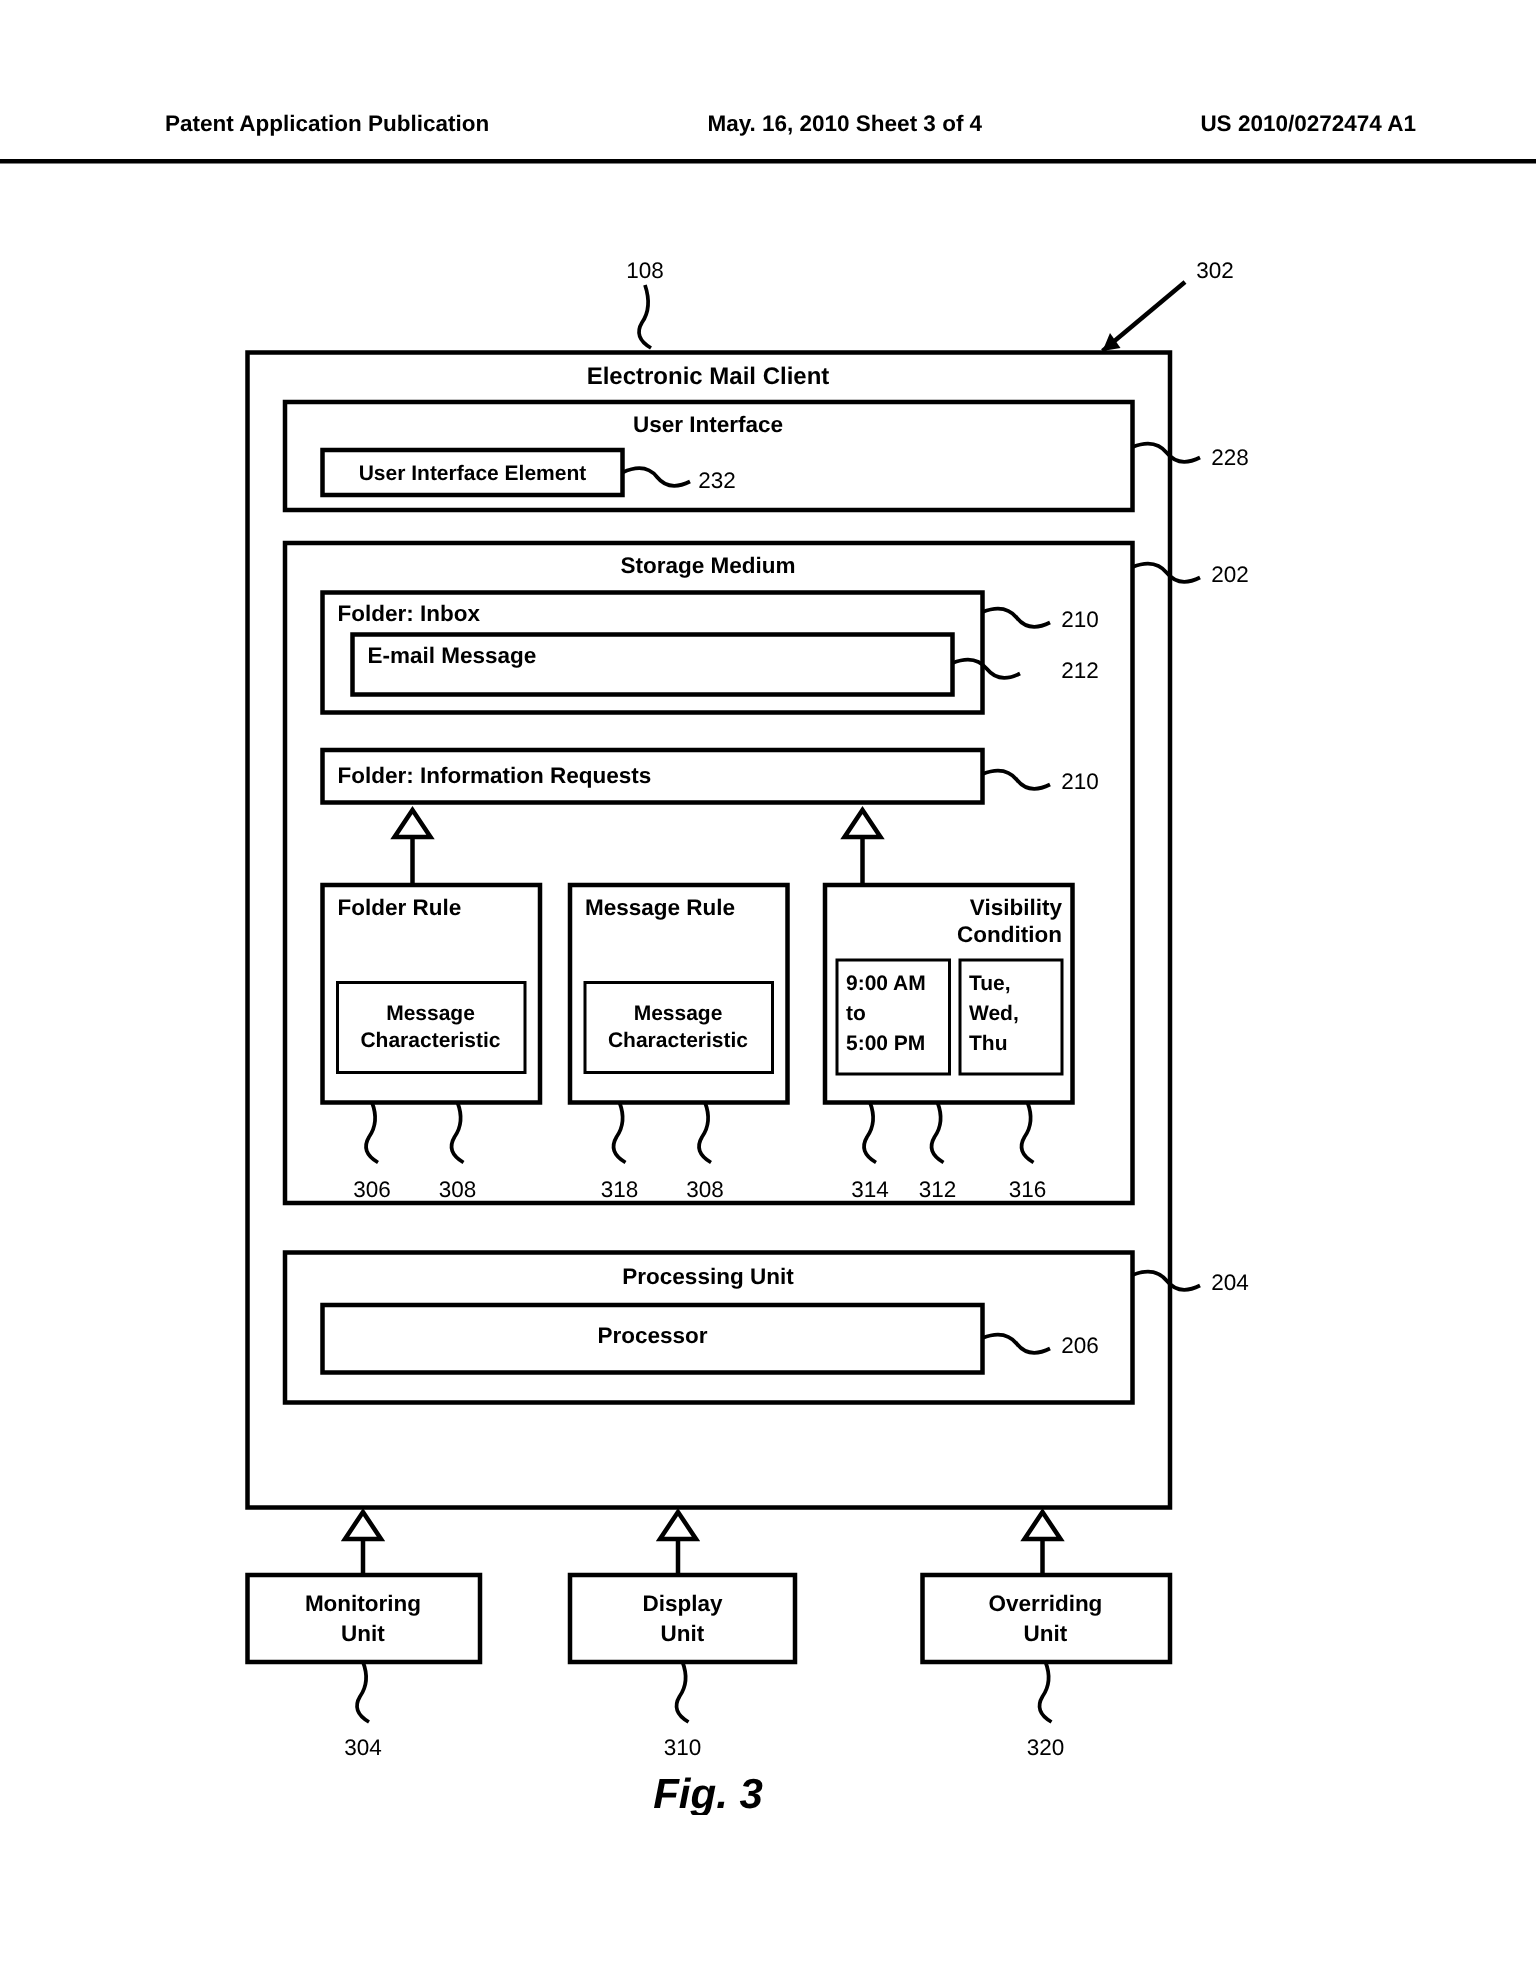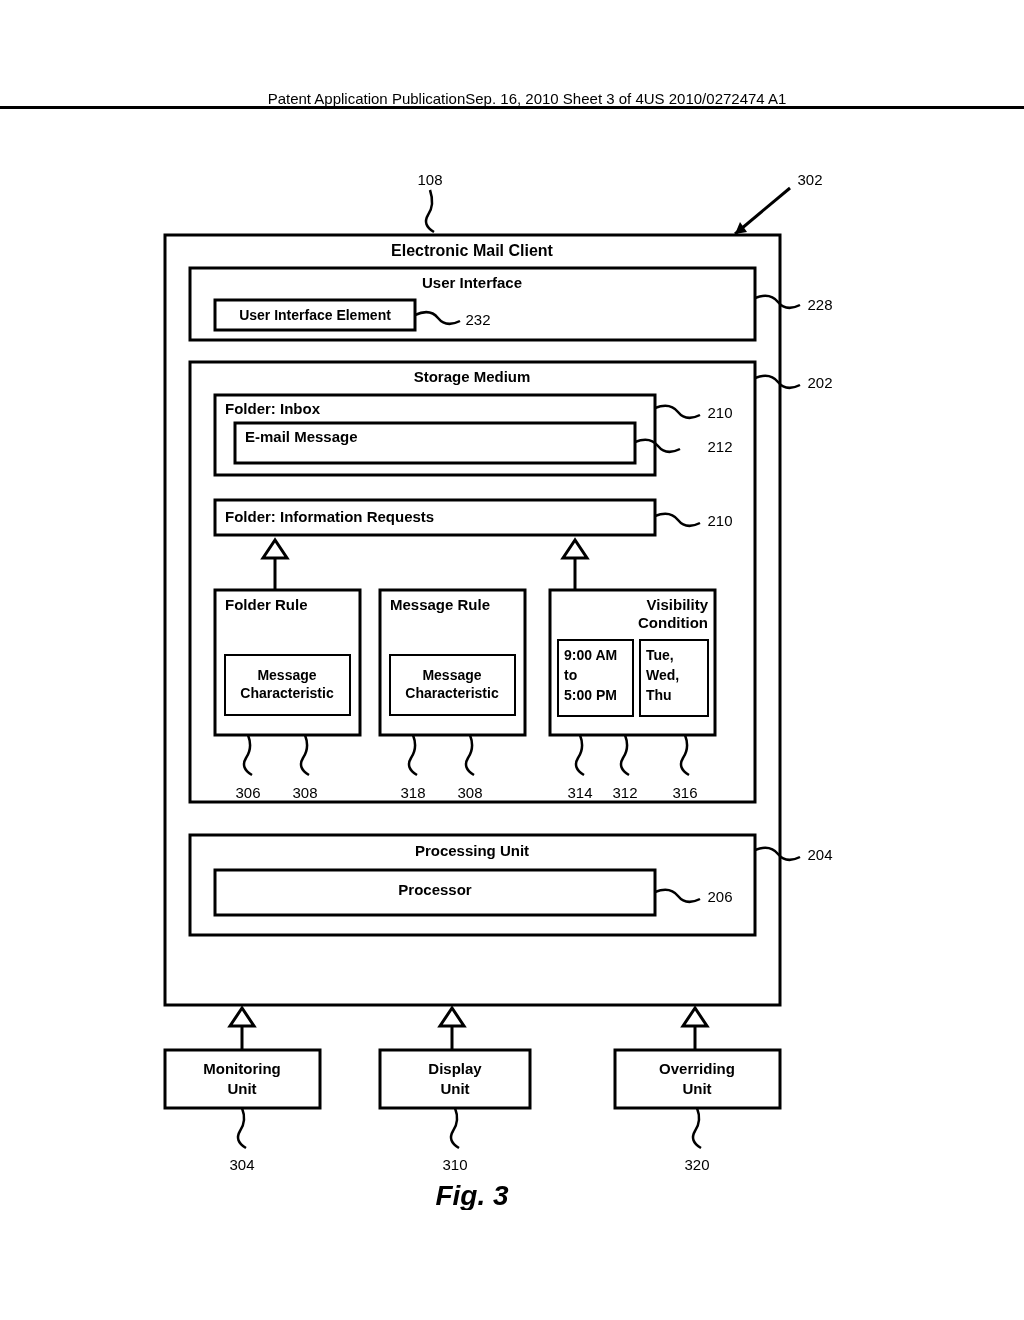--- a/index.html
+++ b/index.html
@@ -9,27 +9,27 @@
     width: 1024px;
     height: 1320px;
     position: relative;
   }
   .page {
     position: absolute;
     inset: 0;
   }
   .header {
     position: absolute;
-    top: 90px;
+    top: 74px;
     left: 110px;
     right: 80px;
     display: flex;
-    justify-content: center;
+    justify-content: space-between;
     font-size: 15px;
-    font-weight: normal;
+    font-weight: bold;
   }
   .header-rule {
     position: absolute;
     top: 106px;
     left: 0;
     right: 0;
     height: 3px;
     background: #000;
   }
   svg.diagram {
@@ -57,21 +57,21 @@
   .curl { fill: none; stroke: #000; stroke-width: 2.5; }
   .arrow-line { fill: none; stroke: #000; stroke-width: 3; }
 </style>
 </head>
 <body>
 
 <div class="page">
 
   <div class="header">
     <span>Patent Application Publication</span>
-    <span>Sep. 16, 2010  Sheet 3 of 4</span>
+    <span>May. 16, 2010  Sheet 3 of 4</span>
     <span>US 2010/0272474 A1</span>
   </div>
   <div class="header-rule"></div>
 
   <svg class="diagram" viewBox="0 0 1024 1060">
 
     <text class="ref" x="430" y="35">108</text>
     <path class="curl" d="M 430 40 Q 435 55 428 65 Q 422 75 434 82"></path>
 
     <text class="ref" x="810" y="35">302</text>

